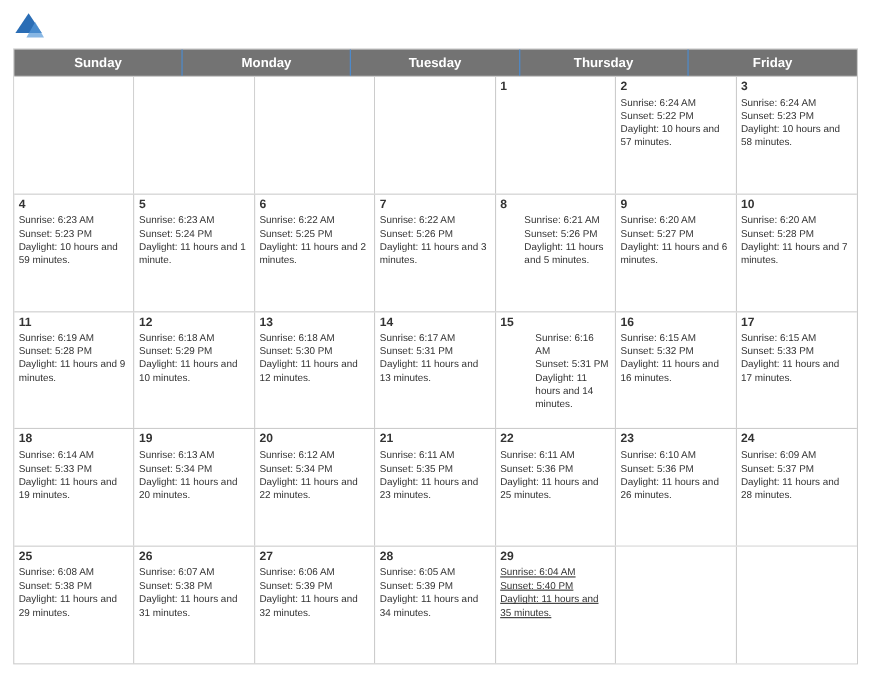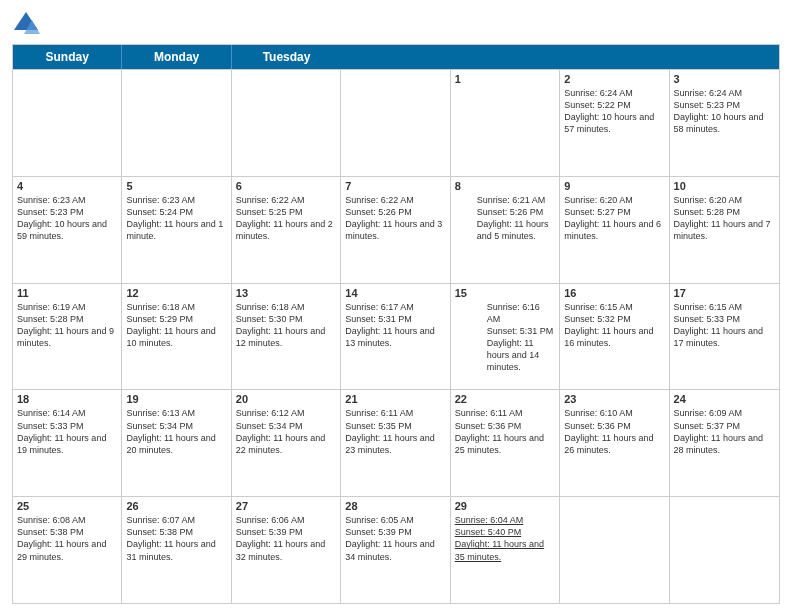--- a/index.html
+++ b/index.html
@@ -61,22 +61,22 @@
       margin-top: 2px;
     }
     .calendar {
       flex: 1;
       display: flex;
       flex-direction: column;
       border: 1px solid #ccc;
     }
     .cal-header {
       display: grid;
-      grid-template-columns: repeat(7, 1fr);
-      background: #0369a1;
+      grid-template-columns: repeat(5, 1fr);
+      background: #737373;
     }
     .cal-header-cell {
       color: #fff;
       font-weight: bold;
       font-size: 12px;
       text-align: center;
       padding: 5px 2px;
       border-right: 1px solid #4a8dd5;
     }
     .cal-header-cell:last-child { border-right: none; }
@@ -134,20 +134,22 @@
       <div class="month-year"></div>
       <div class="location"></div>
     </div>
   </div>
 
   <div class="calendar">
     <div class="cal-header" id="cal-header">
         <div class="cal-header-cell">Sunday</div>
         <div class="cal-header-cell">Monday</div>
         <div class="cal-header-cell">Tuesday</div>
+        <div class="cal-header-cell">Thursday</div>
+        <div class="cal-header-cell">Friday</div>
       </div>
     <div class="cal-body" id="cal-body">
         <div class="cal-row">
           <div class="cal-cell empty"></div>
           <div class="cal-cell empty"></div>
           <div class="cal-cell empty"></div>
           <div class="cal-cell empty"></div>
           <div class="cal-cell">
             <div class="day-num">1</div>
           </div>

